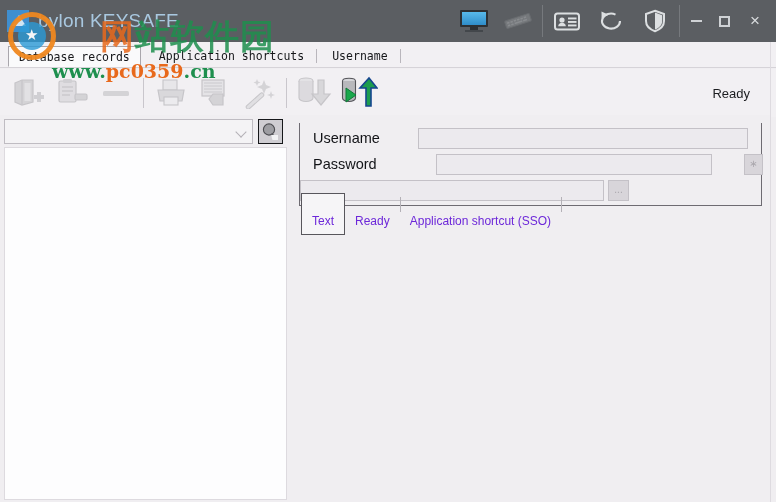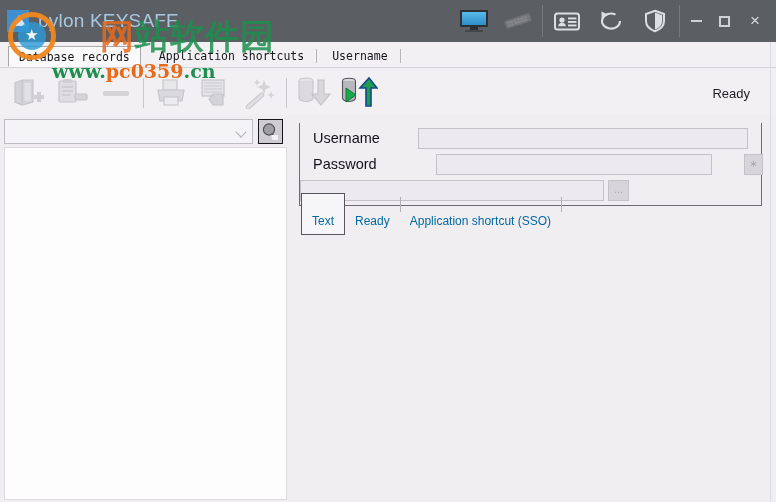--- a/index.html
+++ b/index.html
@@ -228,21 +228,21 @@
     line-height: 1;
   }
 
   
   .subtabs {
     position: absolute; left: 12px; top: 88px;
     height: 22px;
     display: flex; align-items: center;
   }
   .stab {
-    font-size: 12px; color: #0369a1;
+    font-size: 12px; color: #6d28d9;
     padding: 20px 10px;
     white-space: nowrap;
     position: relative;
     height: 21px; line-height: 14px;
   }
   .stab.active {
     background: #f6f5f7;
     border: 1px solid #58565c;
   }
   .stab .vdiv {

